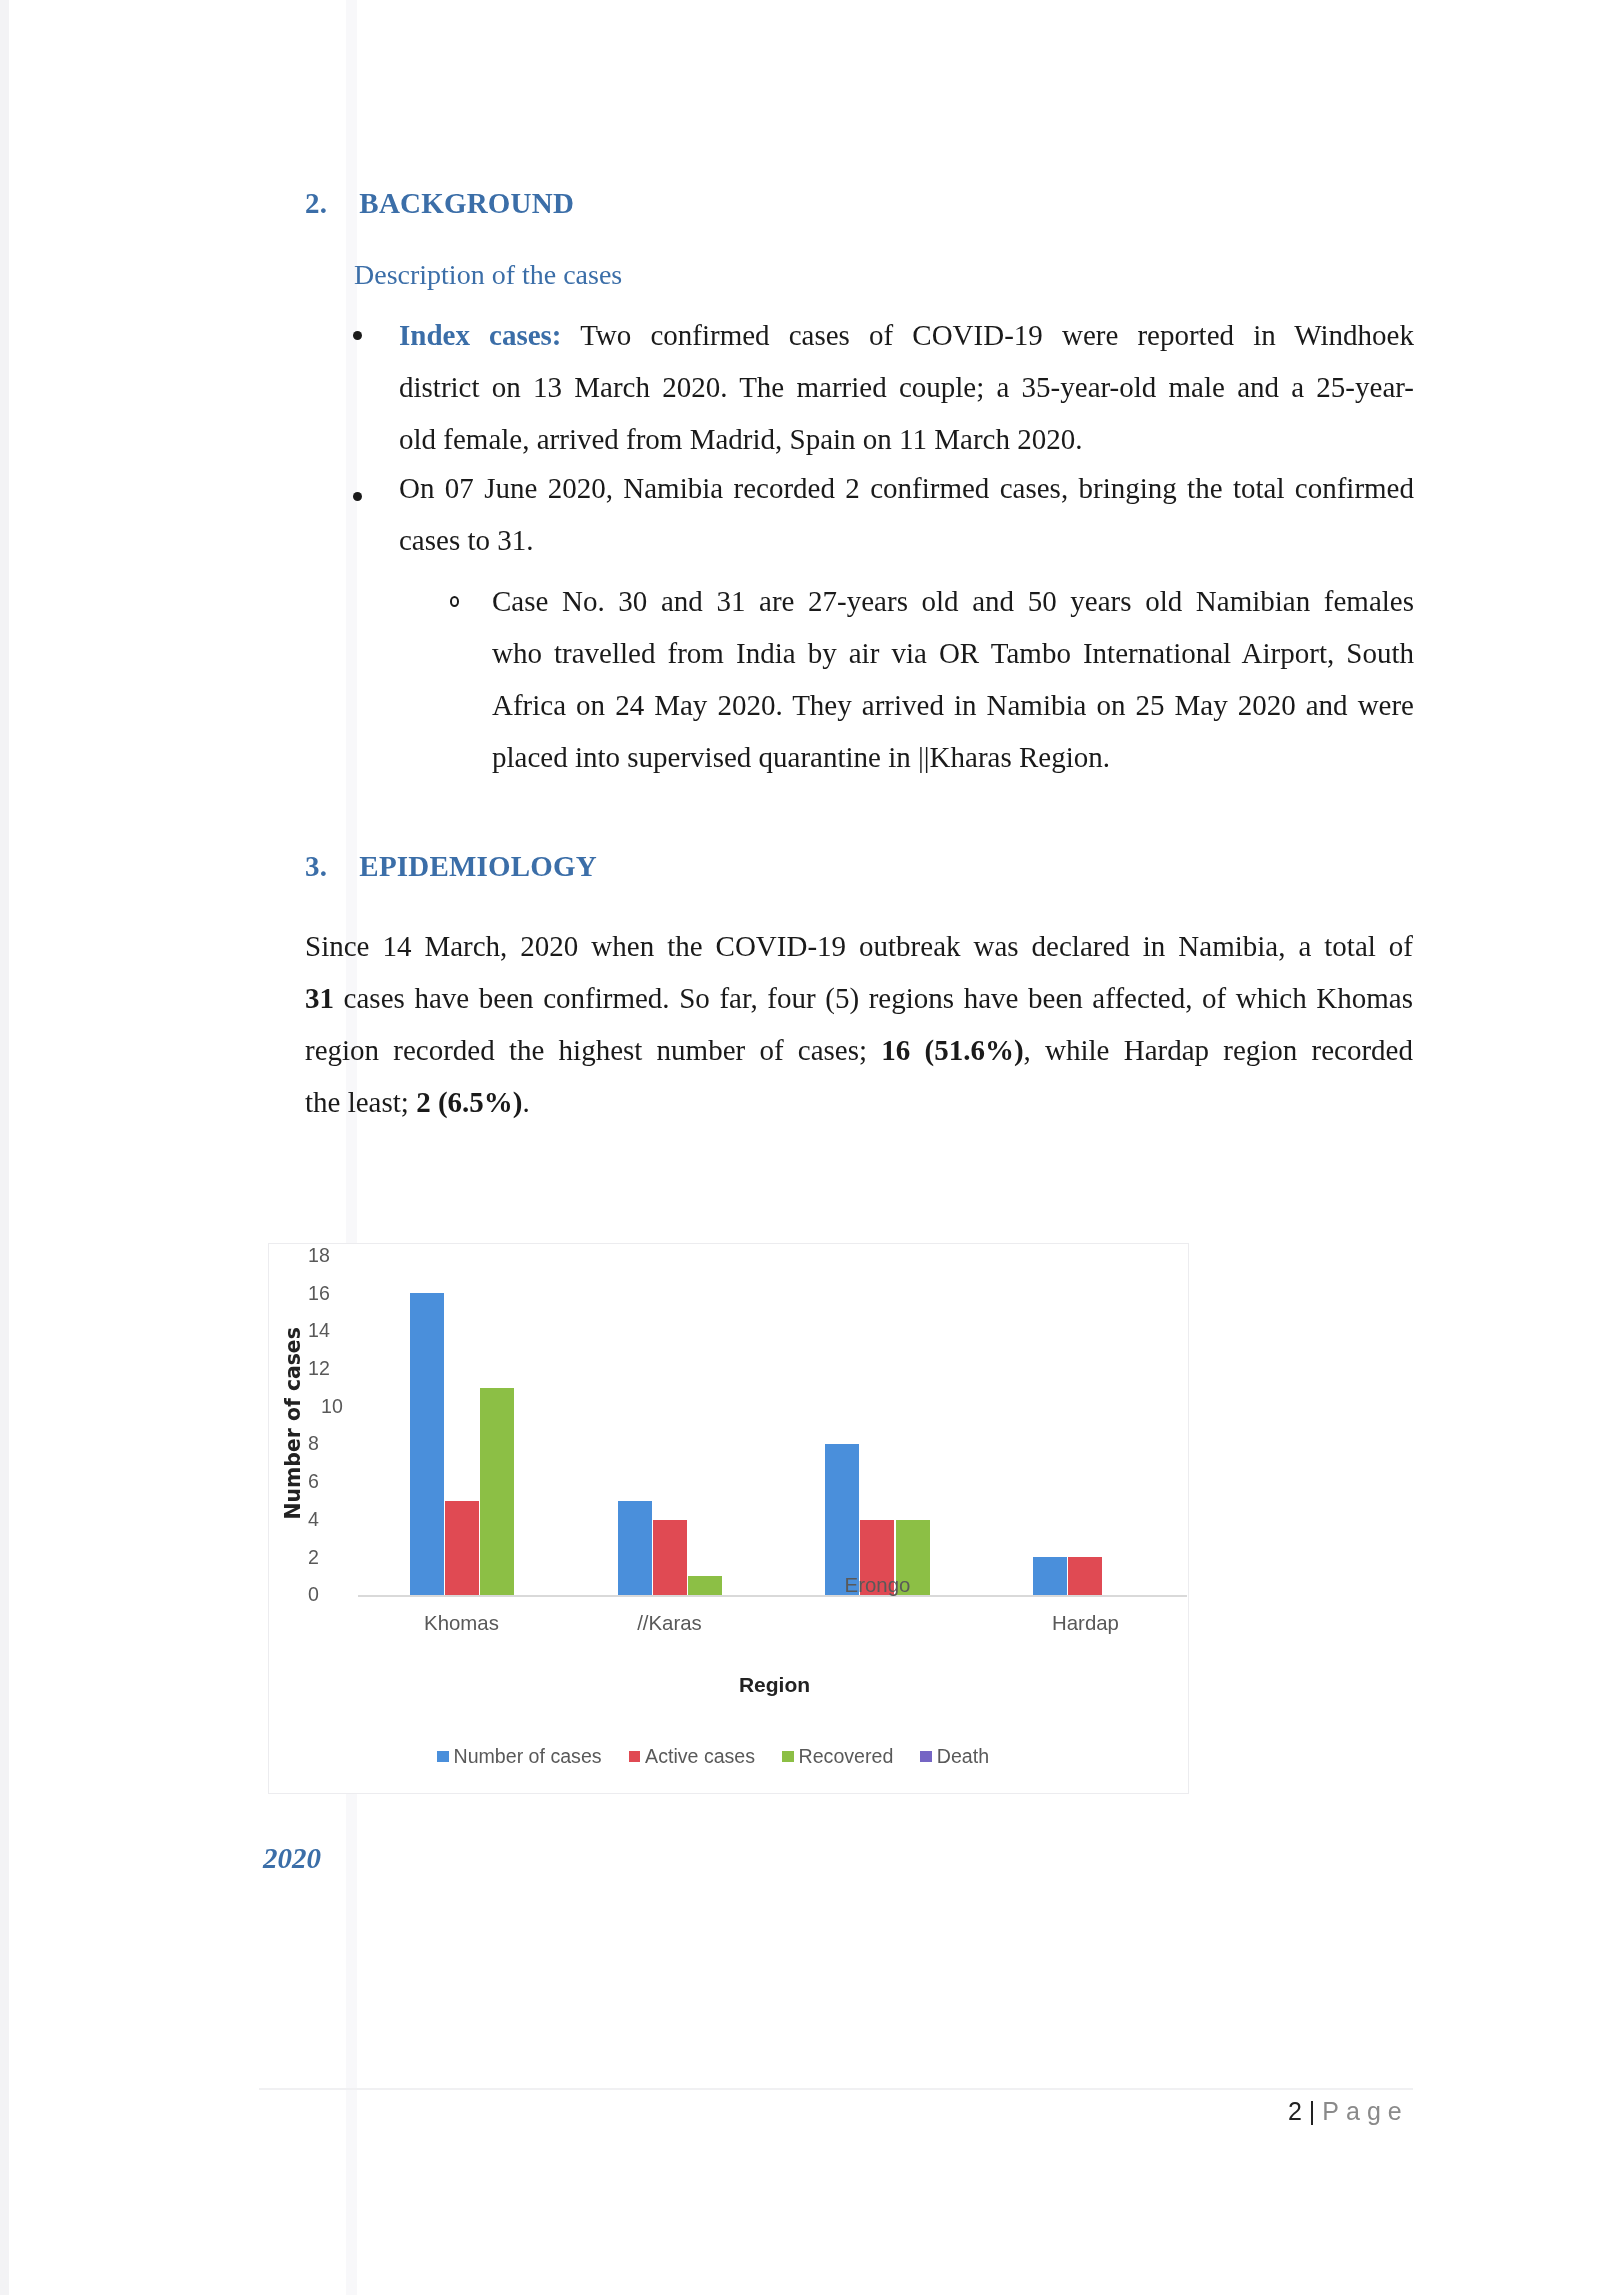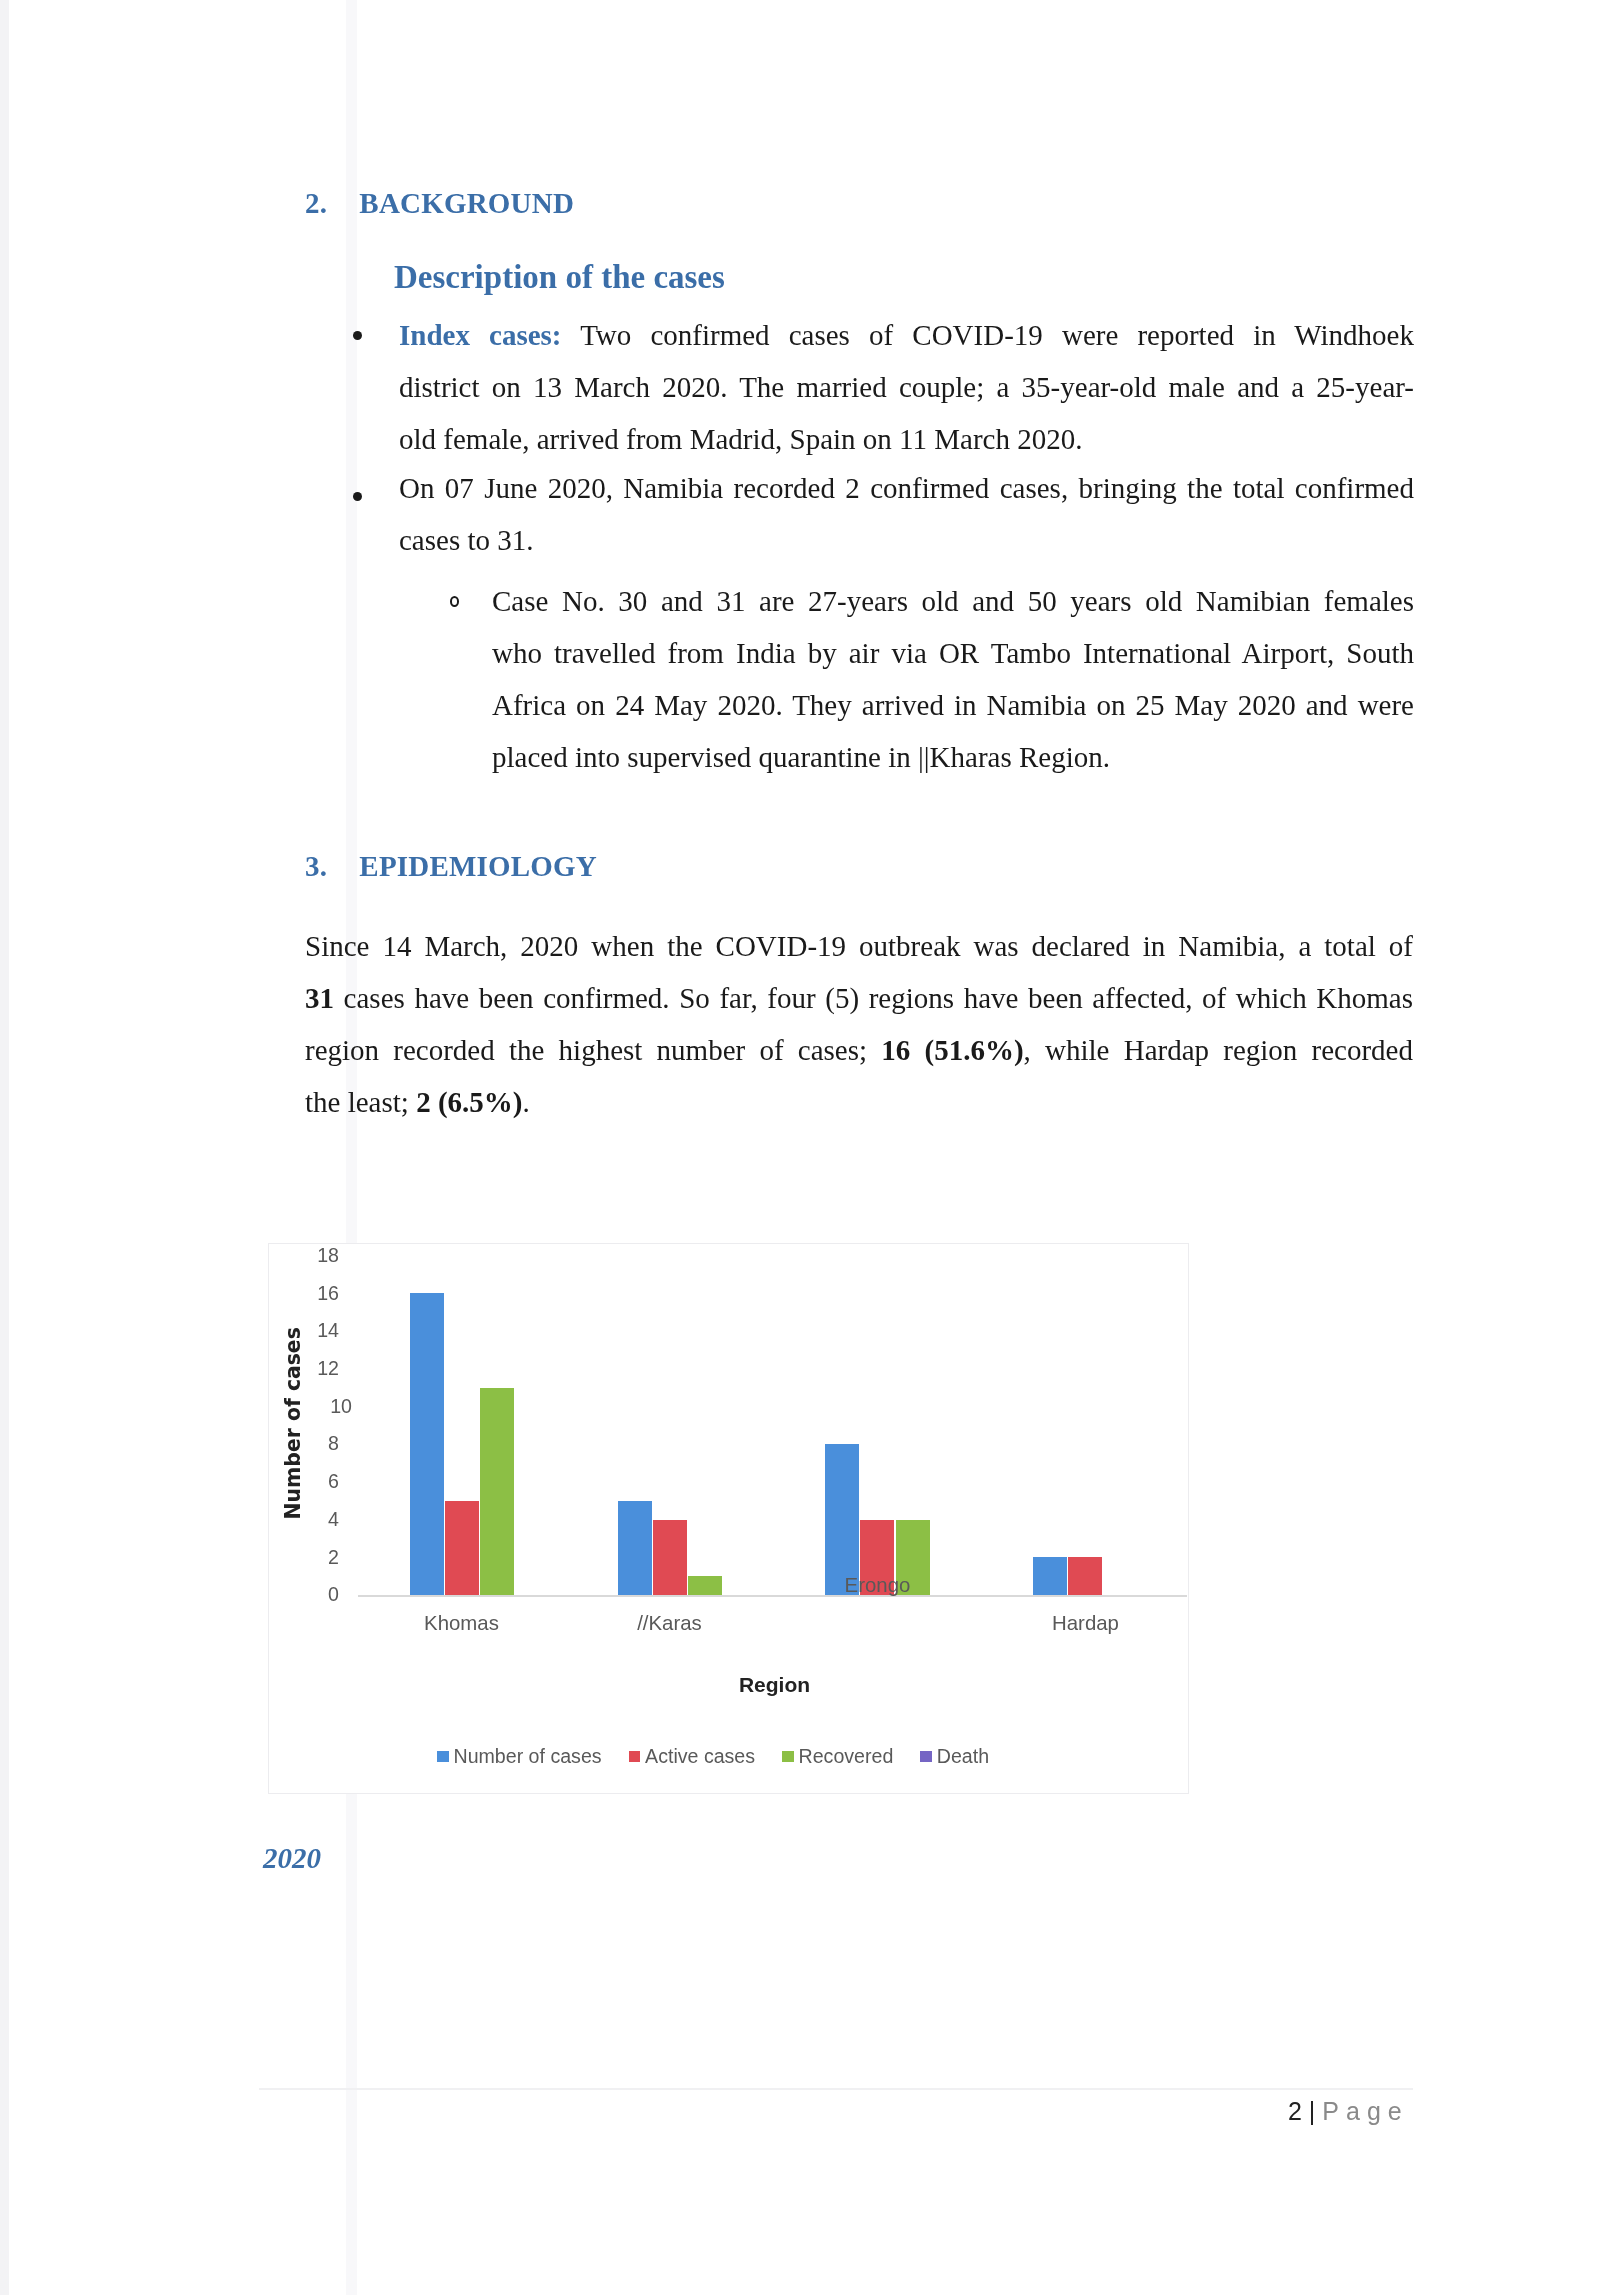--- a/index.html
+++ b/index.html
@@ -2,32 +2,32 @@
 <html style="font-size:12.6px"><head>
 <meta charset="utf-8">
 <style>
   html, body { margin:0; padding:0; }
   body { width:1623px; height:2295px; background:#ffffff; position:relative; overflow:hidden;
          font-family:"Liberation Serif", serif; color:#1a1a1a; }
   .scanline-left { position:absolute; left:0; top:0; width:9.4px; height:2295px; background:#f3f3f5; }
   .faint-col { position:absolute; left:346px; top:0; width:11px; height:2295px; background:rgba(235,235,240,0.35); }
   .abs { position:absolute; }
   .h-section { font-weight:bold; color:#3b6ea8; font-size:29px; letter-spacing:0.2px; }
-  .h-sub { font-weight:bold; color:#3b6ea8; font-size:33px;margin-left:40px; }
+  .h-sub { font-weight:normal; color:#3b6ea8; font-size:28px; }
   .body-text { font-size:29px; line-height:52px; text-align:justify; text-align-last:auto; }
   .justify-line { text-align:justify; text-align-last:justify; display:block; white-space:nowrap; }
   .last-line { display:block; white-space:nowrap; }
   .bullet-dot { width:9.4px; height:9.4px; border-radius:50%; background:#1a1a1a; }
   .bullet-circle { width:9.4px; height:11px; border-radius:50%; border:2px solid #1a1a1a; box-sizing:border-box; }
   .label-blue { color:#3b6ea8; font-weight:bold; }
   b { font-weight:bold; }
 
   
   .chart-box { position:absolute; left:268px; top:1243px; width:921px; height:551px; border:1.6px solid #ececef; box-sizing:border-box; background:#fff; }
-  .ytick { position:absolute; font-family:"Liberation Sans", sans-serif; font-size:19.6px; color:#595959; width:31px; text-align:right; }
+  .ytick { position:absolute; font-family:"Liberation Sans", sans-serif; font-size:19.6px; color:#595959; width:31px; text-align:left; }
   .yaxis-title { position:absolute; font-family:"DejaVu Sans", sans-serif; font-weight:bold; font-size:20.4px; color:#222;
                  transform:rotate(-90deg); transform-origin:center center; white-space:nowrap; }
   .baseline { position:absolute; height:2.4px; background:#d9d9d9; }
   .bar { position:absolute; }
   .xlabel { position:absolute; font-family:"Liberation Sans", sans-serif; font-size:20.4px; color:#595959; text-align:center; width:157px; }
   .xaxis-title { position:absolute; font-family:"Liberation Sans", sans-serif; font-weight:bold; font-size:21px; color:#222; text-align:center; width:157px;margin-top:24px; }
   .legend { position:absolute; display:flex; align-items:center; gap:27px; font-family:"Liberation Sans", sans-serif; font-size:19.6px; color:#595959; }
   .legend-item { display:flex; align-items:center; gap:4.7px; }
   .legend-swatch { width:11.8px; height:11.8px; display:inline-block; }
 

